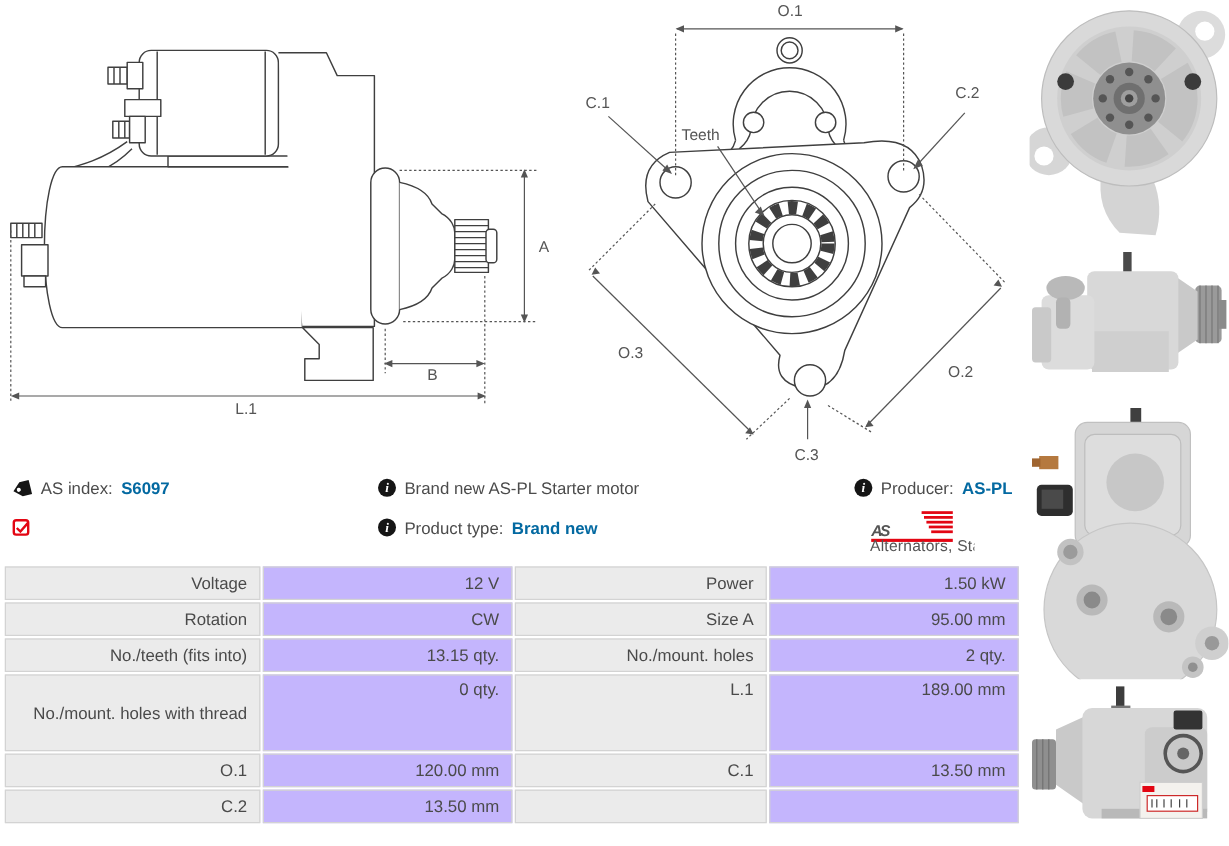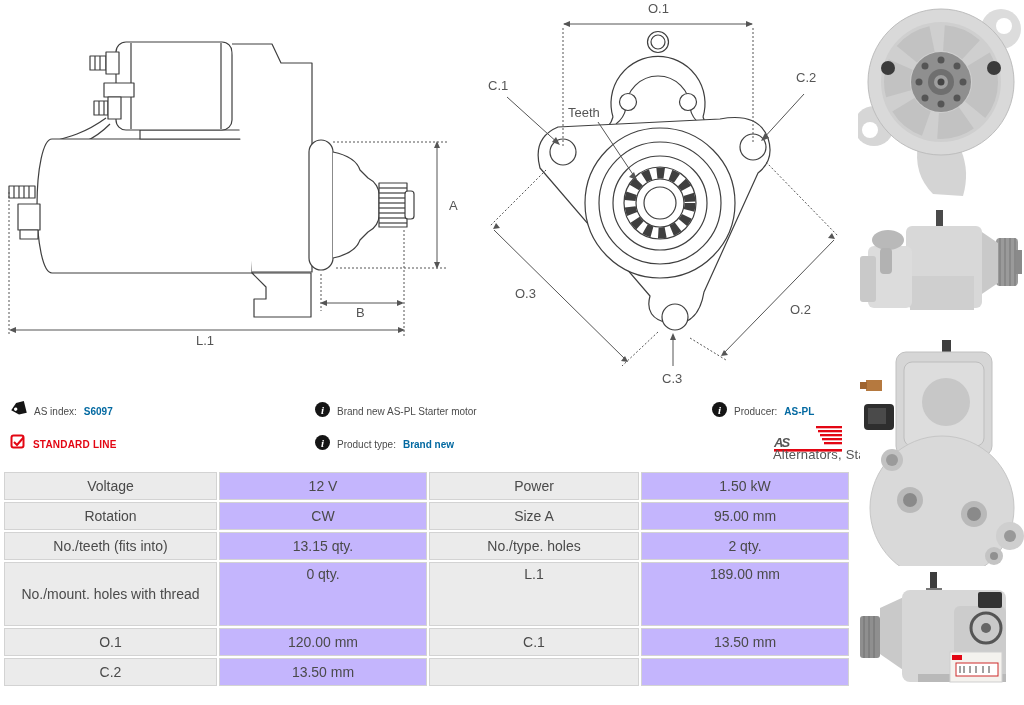--- a/index.html
+++ b/index.html
@@ -1,37 +1,37 @@
 <!DOCTYPE html>
 <html><head>
 <meta charset="utf-8">
 <style>
   html,body{margin:0;padding:0;background:#fff;}
   .page{position:relative;width:1024px;height:705px;background:#fff;overflow:hidden;
         font-family:"Liberation Sans",sans-serif;}
   .abs{position:absolute;}
 
   
-  .inforow{position:absolute;display:flex;align-items:flex-end;gap:7px;height:18px;
-           font-size:10px;color:#4b4b4b;white-space:nowrap;}
+  .inforow{position:absolute;display:flex;align-items:flex-start;gap:7px;height:18px;
+           font-size:14px;color:#4b4b4b;white-space:nowrap;}
   .inforow b{color:#0369a1;font-weight:bold;}
   .badge-red{color:#e30613;font-weight:bold;letter-spacing:.2px;margin-top:48px;}
   .info-icon{display:inline-flex;align-items:center;justify-content:center;
              width:15px;height:15px;border-radius:50%;background:#151515;color:#fff;
              font:italic bold 11px "Liberation Serif",serif;flex:0 0 15px;}
   .info-icon::before{content:"i";}
 
   
-  .logo{position:absolute;left:760px;top:423px;width:100px;height:38px;}
+  .logo{position:absolute;left:712px;top:423px;width:100px;height:38px;}
 
   
   table.spec{position:absolute;left:2px;top:470px;width:843px;
              border-collapse:separate;border-spacing:2px;table-layout:fixed;}
   table.spec td{border:1px solid #d3d3d3;font-size:14px;color:#4a4a4a;
-                padding:2px 10px;text-align:center;vertical-align:middle;line-height:1.3;}
+                padding:2px 10px;text-align:right;vertical-align:middle;line-height:1.3;}
   td.lbl{background:#ebebeb;padding-left:28px;}
   td.val{background:#c4b5fd;}
   tr.r-std{height:28px;}
   tr.r-tall{height:64px;}
 
   svg text{font-family:"Liberation Sans",sans-serif;font-size:13px;fill:#555;}
 </style>
 </head>
 <body>
 
@@ -338,21 +338,21 @@
     </tr>
     <tr class="r-std">
       <td class="lbl">Rotation</td>
       <td class="val">CW</td>
       <td class="lbl">Size A</td>
       <td class="val">95.00 mm</td>
     </tr>
     <tr class="r-std">
       <td class="lbl">No./teeth (fits into)</td>
       <td class="val">13.15 qty.</td>
-      <td class="lbl">No./type. holes</td>
+      <td class="lbl">No./mount. holes</td>
       <td class="val">2 qty.</td>
     </tr>
     <tr class="r-tall">
       <td class="lbl">No./mount. holes with thread</td>
       <td class="val" style="vertical-align:top">0 qty.</td>
       <td class="lbl" style="vertical-align:top">L.1</td>
       <td class="val" style="vertical-align:top">189.00 mm</td>
     </tr>
     <tr class="r-std">
       <td class="lbl">O.1</td>

